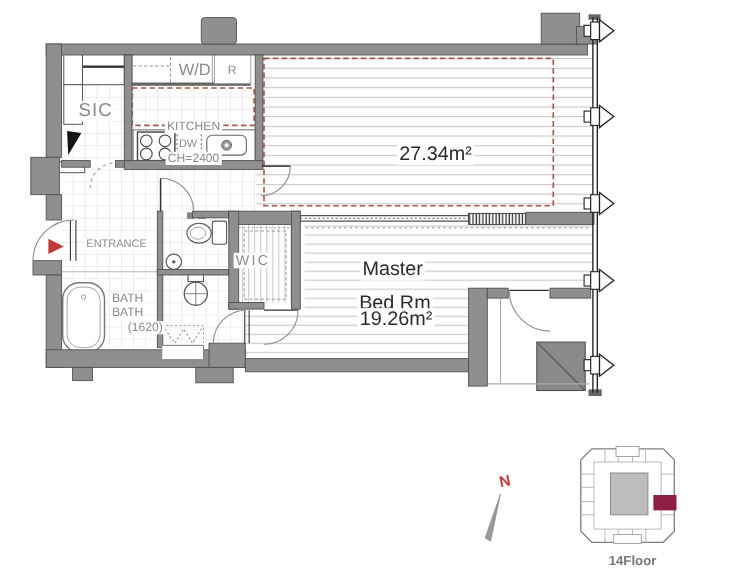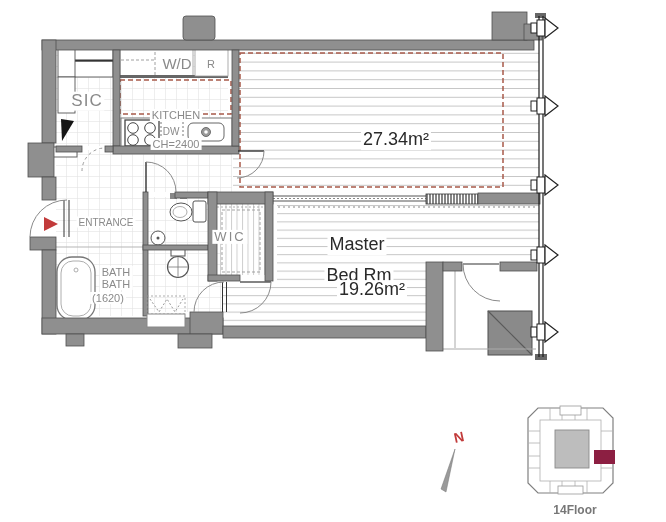--- a/index.html
+++ b/index.html
@@ -278,21 +278,21 @@
 
   <div class="lbl s12" style="left:87px;top:101px;">SIC</div>
   <div class="lbl s9 nobg" style="left:177px;top:64px;">W/D</div>
   <div class="lbl s11 nobg" style="left:211px;top:64px;">R</div>
   <div class="lbl s11" style="left:176px;top:90px;margin-top:25px;">KITCHEN</div>
   <div class="lbl s11" style="left:176px;top:104px;margin-top:40px;">CH=2400</div>
   <div class="lbl s10 nobg" style="left:171px;top:131px;">DW</div>
   <div class="lbl s10" style="left:106px;top:222px;">ENTRANCE</div>
   <div class="lbl s11" style="left:116px;top:272px;">BATH</div>
   <div class="lbl s11" style="left:116px;top:284px;">BATH</div>
-  <div class="lbl s11" style="left:108px;top:298px;">(1620)</div>
+  <div class="lbl s11" style="left:132px;top:298px;">(1620)</div>
   <div class="lbl s13" style="left:230px;top:237px;">WIC</div>
   <div class="lbl s15 dark" style="left:396px;top:140px;">27.34m²</div>
   <div class="lbl s15 dark" style="left:357px;top:245px;text-align:center;">Master</div>
   <div class="lbl s15 dark" style="left:359px;top:264px;margin-top:12px;">Bed Rm</div>
-  <div class="lbl s15 dark" style="left:372px;top:290px;">19.26m²</div>
+  <div class="lbl s15 dark" style="left:360px;top:290px;">19.26m²</div>
   <div id="north-n" style="left:459px;top:437px;">N</div>
   <div id="floor-label" style="left:575px;top:510px;">14Floor</div>
 </div>
 
 </body></html>

